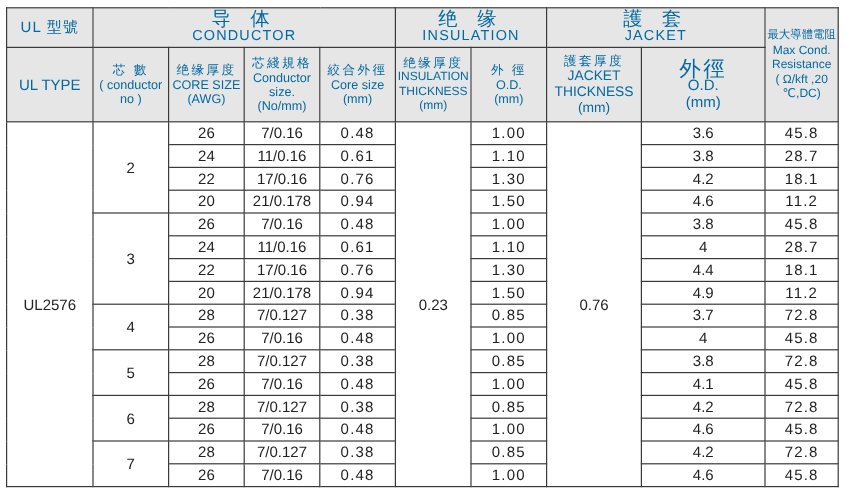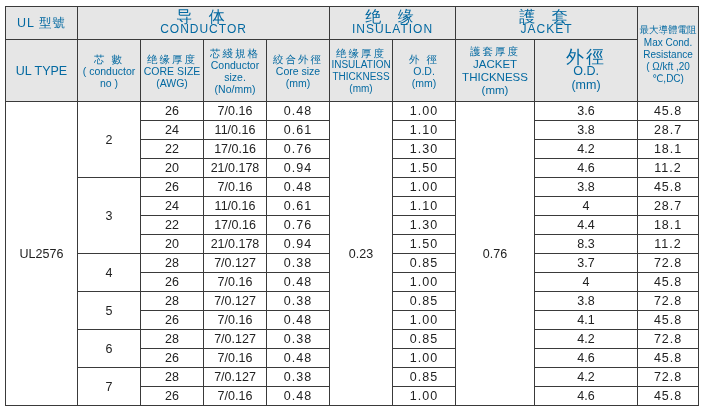--- a/index.html
+++ b/index.html
@@ -174,21 +174,21 @@
         <td class="wide">0.76</td>
         <td class="wide">1.30</td>
         <td>4.4</td>
         <td class="wide">18.1</td>
       </tr>
       <tr>
         <td>20</td>
         <td>21/0.178</td>
         <td class="wide">0.94</td>
         <td class="wide">1.50</td>
-        <td>8.3</td>
+        <td>4.9</td>
         <td class="wide">11.2</td>
       </tr>
       <tr>
         <td class="merged" rowspan="2">4</td>
         <td>28</td>
         <td>7/0.127</td>
         <td class="wide">0.38</td>
         <td class="wide">0.85</td>
         <td>3.7</td>
         <td class="wide">72.8</td>

